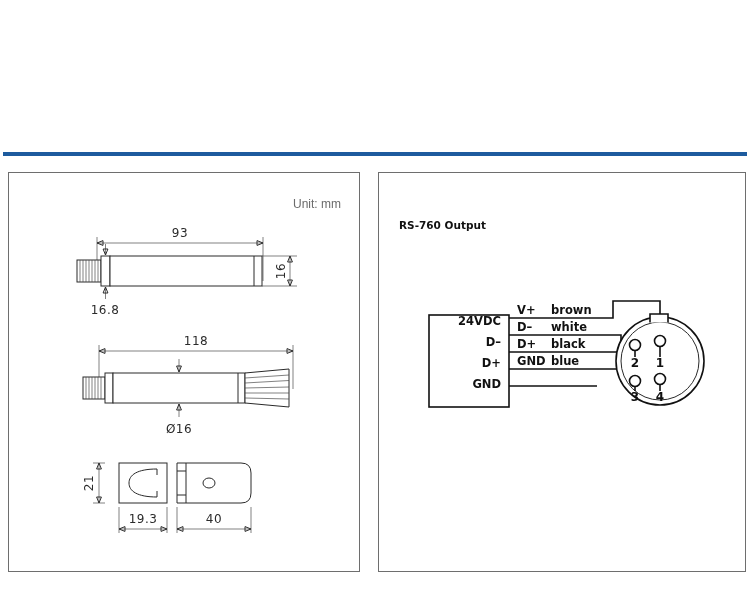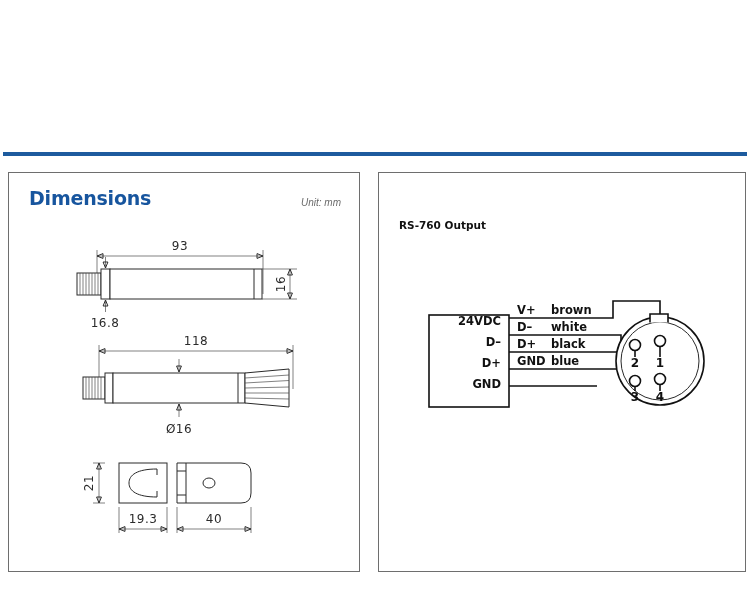--- a/index.html
+++ b/index.html
@@ -69,23 +69,22 @@
     font-size: 19px;
     font-weight: bold;
     color: #17559e;
     font-family: "DejaVu Sans", sans-serif;
     letter-spacing: -0.2px;
   }
   .unit-note {
     position: absolute;
     right: 18px;
     top: 24px;
-    font-size: 10px;
+    font-size: 12px;
     color: #6b6b6b;
-    font-style: italic;
   }
   .sub-title {
     position: absolute;
     left: 20px;
     top: 46px;
     font-size: 10.5px;
     font-weight: bold;
     color: #111;
     font-family: "DejaVu Sans", sans-serif;
   }
@@ -126,25 +125,24 @@
 </style>
 </head>
 <body>
 
 <div class="page-header">
   <div class="header-rule"></div>
 </div>
 
 <div class="panel panel-left">
 
-  <div class="panel-title">Dimensions</div>
 
   <div class="unit-note">Unit: mm</div>
 
-  <div class="dwg" style="left:0px; top:46px;margin-top:13px;">
+  <div class="dwg" style="left:0px; top:46px;">
     <svg width="352" height="108" viewBox="0 0 352 108">
 
       <path class="ln-t" d="M88 18 L88 62"></path>
       <path class="ln-t" d="M254 18 L254 62"></path>
 
       <path class="ln-t" d="M88 24 L254 24"></path>
       <path class="ln" d="M88 24 L94 21.6 L94 26.4 Z" fill="#2a2a2a"></path>
       <path class="ln" d="M254 24 L248 21.6 L248 26.4 Z" fill="#2a2a2a"></path>
       <text class="dim-text" x="171" y="18" text-anchor="middle">93</text>
 

